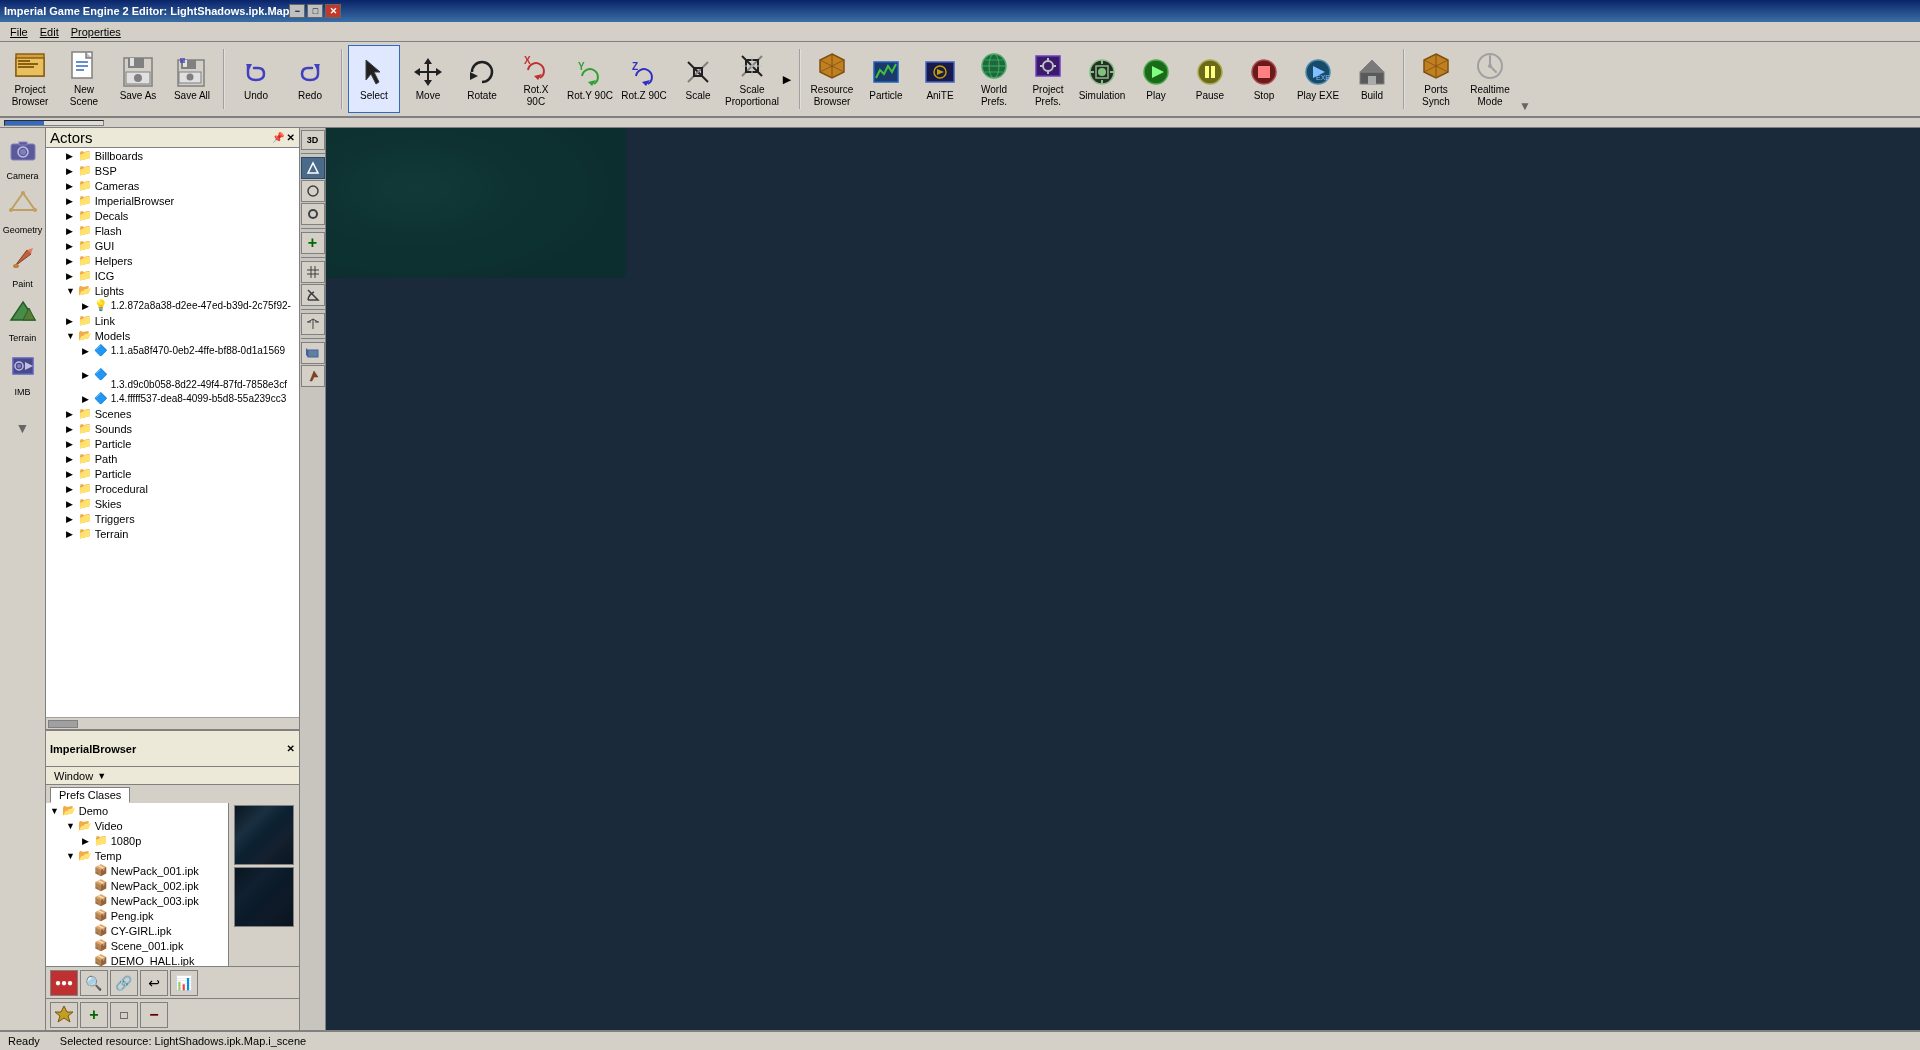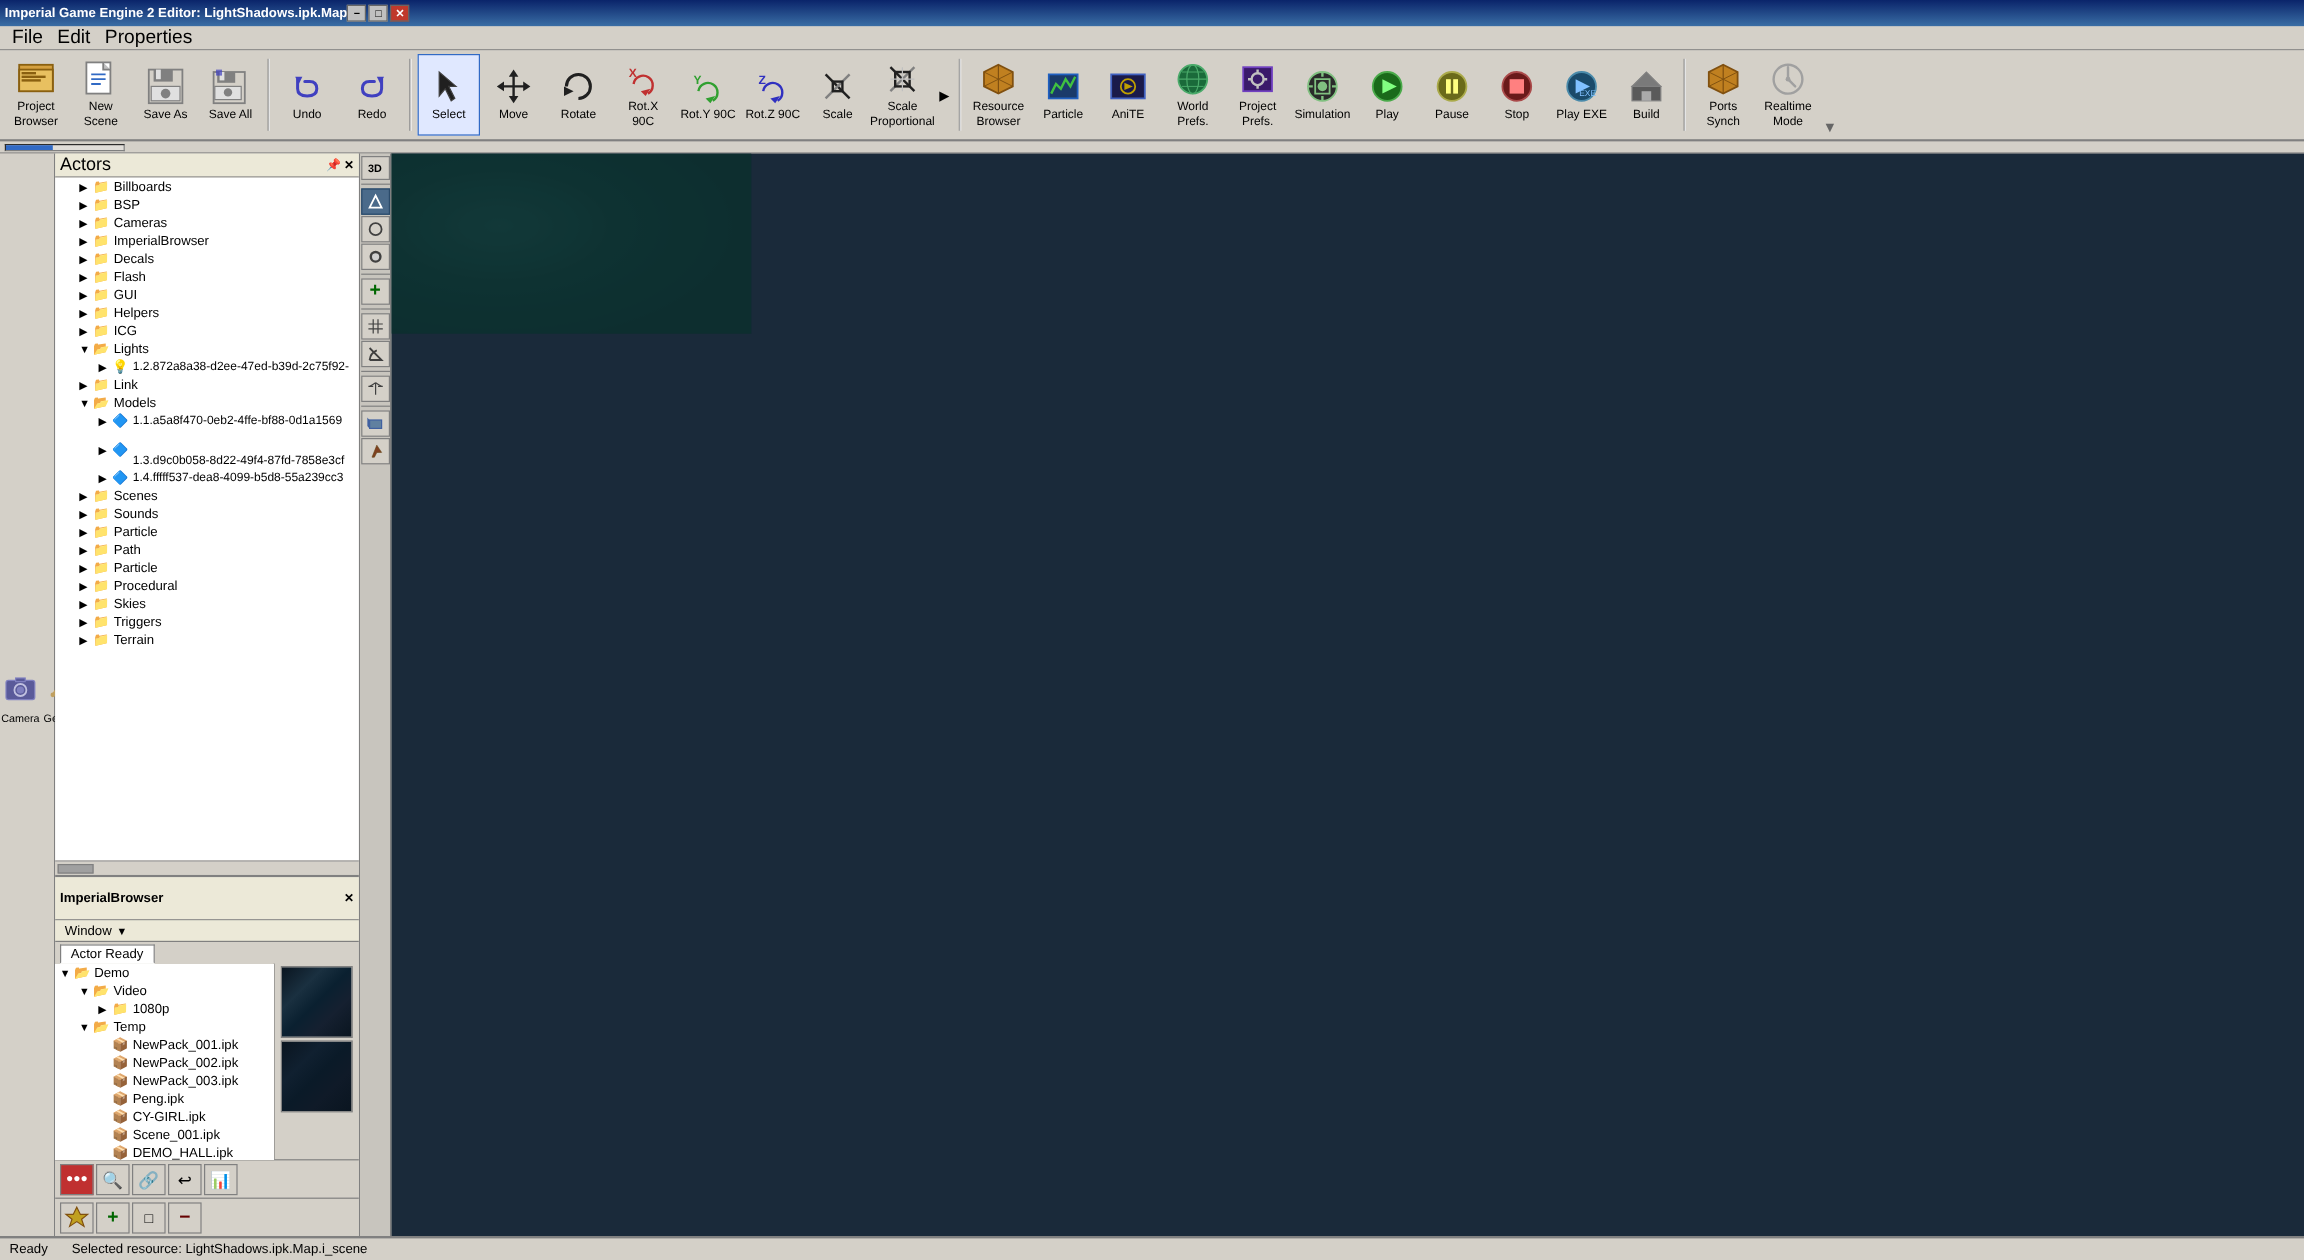--- a/index.html
+++ b/index.html
@@ -31,21 +31,22 @@
       background: #d4d0c8;
       height: 20px;
       display: flex;
       align-items: center;
       border-bottom: 1px solid #808080;
       padding: 0 4px;
     }
     .menu-item {
       padding: 2px 6px;
       cursor: pointer;
-      font-size: 16px;
+      font-size: 11px;
+      text-decoration: underline;
     }
 
     
     #toolbar {
       background: #d4d0c8;
       height: 76px;
       border-bottom: 2px solid #808080;
       display: flex;
       align-items: center;
       padding: 2px 4px;
@@ -84,21 +85,21 @@
     #main-content {
       display: flex;
       height: calc(1050px - 22px - 20px - 76px - 20px);
     }
 
     
     #side-icons {
       width: 46px;
       background: #d4d0c8;
       display: flex;
-      flex-direction: row;
+      flex-direction: column;
       align-items: center;
       padding-top: 4px;
       gap: 2px;
       border-right: 1px solid #808080;
       flex-shrink: 0;
     }
     .side-icon-btn {
       width: 40px; height: 52px;
       display: flex; flex-direction: column; align-items: center; justify-content: center;
       cursor: pointer;
@@ -890,21 +891,21 @@
     <div id="imperial-browser">
       <div id="ib-header">
         <span style="font-weight:bold;">ImperialBrowser</span>
         <span style="cursor:pointer; font-size:10px; font-weight:bold;">✕</span>
       </div>
       <div id="ib-window-label">
         <span>Window</span>
         <span style="font-size:9px; margin-left:4px;">▼</span>
       </div>
       <div id="ib-tabs">
-        <div class="ib-tab active">Actor Ready</div>
+        <div class="ib-tab active">Prefs Clases</div>
       </div>
       <div id="ib-body">
         <div id="ib-tree">
 
           <div class="tree-item">
             <span class="tree-expander">▼</span>
             <span style="margin-right:3px; color:#c07030;">📂</span>
             <span>Demo</span>
           </div>
 

